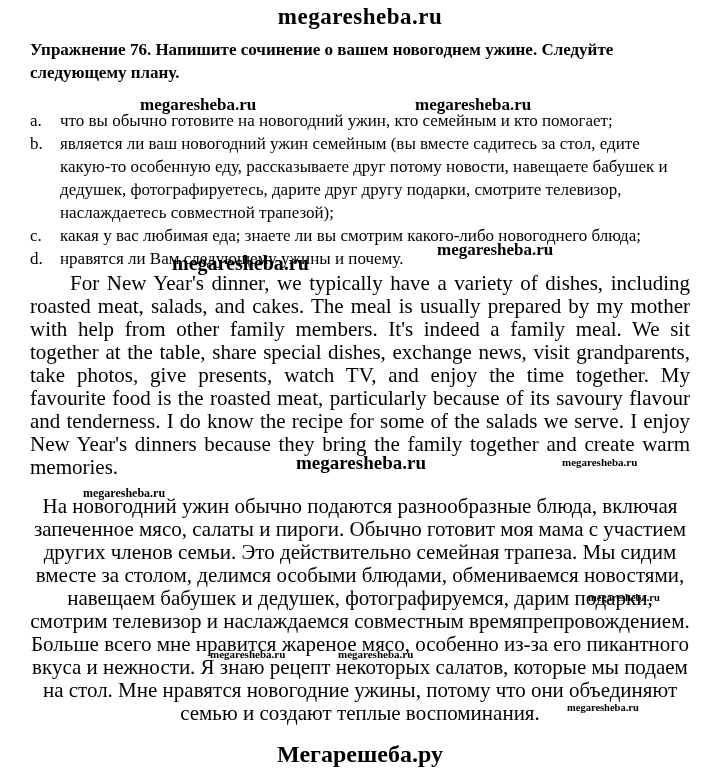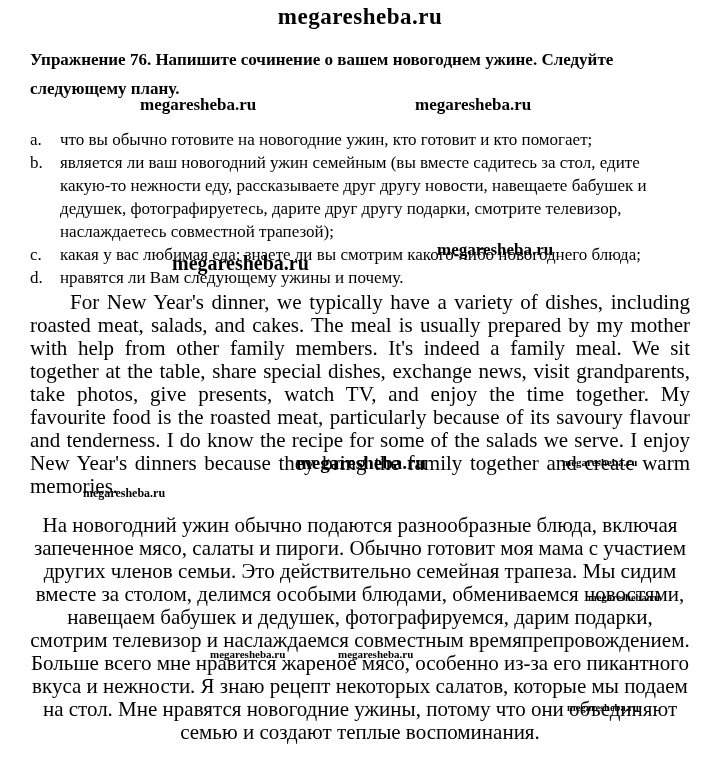--- a/index.html
+++ b/index.html
@@ -16,24 +16,24 @@
     width: 720px; height: 616px;
     padding: 4px 30px 5px 30px;
   }
   .site-header {
     text-align: center;
     font-size: 23px;
     font-weight: bold;
     letter-spacing: 0.5px;
   }
   .exercise-title {
-    margin-top: 15px;
+    margin-top: 8px;
     font-size: 17px;
     font-weight: bold;
-    line-height: 29px;
+    line-height: 23px;
     text-align: left;
   }
   .plan-list { margin-top: 25px; }
   .plan-item {
     display: flex;
     font-size: 17px;
     line-height: 23px;
   }
   .plan-label { width: 30px; flex: none; }
   .plan-text { flex: 1; }
@@ -74,40 +74,41 @@
 
 <div class="page">
 
   <div class="site-header">megaresheba.ru</div>
 
   <div class="exercise-title">Упражнение 76. Напишите сочинение о вашем новогоднем ужине. Следуйте следующему плану.</div>
 
   <div class="plan-list">
     <div class="plan-item">
       <span class="plan-label">a.</span>
-      <span class="plan-text">что вы обычно готовите на новогодние ужин, кто готовит и кто помогает;</span>
+      <span class="plan-text">что вы обычно готовите на новогодний ужин, кто семейным и кто помогает;</span>
     </div>
     <div class="plan-item">
       <span class="plan-label">b.</span>
-      <span class="plan-text">является ли ваш новогодний ужин семейным (вы вместе садитесь за стол, едите какую-то нежности еду, рассказываете друг другу новости, навещаете бабушек и дедушек, фотографируетесь, дарите друг другу подарки, смотрите телевизор, наслаждаетесь совместной трапезой);</span>
+      <span class="plan-text">является ли ваш новогодний ужин семейным (вы вместе садитесь за стол, едите какую-то особенную еду, рассказываете друг потому новости, навещаете бабушек и дедушек, фотографируетесь, дарите друг другу подарки, смотрите телевизор, наслаждаетесь совместной трапезой);</span>
     </div>
     <div class="plan-item">
       <span class="plan-label">c.</span>
       <span class="plan-text">какая у вас любимая еда; знаете ли вы смотрим какого-либо новогоднего блюда;</span>
     </div>
     <div class="plan-item">
       <span class="plan-label">d.</span>
       <span class="plan-text">нравятся ли Вам следующему ужины и почему.</span>
     </div>
   </div>
 
   <p class="essay-english">For New Year's dinner, we typically have a variety of dishes, including roasted meat, salads, and cakes. The meal is usually prepared by my mother with help from other family members. It's indeed a family meal. We sit together at the table, share special dishes, exchange news, visit grandparents, take photos, give presents, watch TV, and enjoy the time together. My favourite food is the roasted meat, particularly because of its savoury flavour and tenderness. I do know the recipe for some of the salads we serve. I enjoy New Year's dinners because they bring the family together and create warm memories.</p>
 
   <p class="translation-russian">На новогодний ужин обычно подаются разнообразные блюда, включая запеченное мясо, салаты и пироги. Обычно готовит моя мама с участием других членов семьи. Это действительно семейная трапеза. Мы сидим вместе за столом, делимся особыми блюдами, обмениваемся новостями, навещаем бабушек и дедушек, фотографируемся, дарим подарки, смотрим телевизор и наслаждаемся совместным времяпрепровождением. Больше всего мне нравится жареное мясо, особенно из-за его пикантного вкуса и нежности. Я знаю рецепт некоторых салатов, которые мы подаем на стол. Мне нравятся новогодние ужины, потому что они объединяют семью и создают теплые воспоминания.</p>
 
+  <div class="site-footer">Мегарешеба.ру</div>
 
   <div class="wm-layer">
     <span class="wm" style="left:140px; top:95px;  font-size:17px;">megaresheba.ru</span>
     <span class="wm" style="left:415px; top:95px;  font-size:17px;">megaresheba.ru</span>
     <span class="wm" style="left:437px; top:240px; font-size:17px;">megaresheba.ru</span>
     <span class="wm" style="left:172px; top:252px; font-size:20px;">megaresheba.ru</span>
     <span class="wm" style="left:296px; top:452px; font-size:19px;">megaresheba.ru</span>
     <span class="wm" style="left:562px; top:456px; font-size:11px;">megaresheba.ru</span>
     <span class="wm" style="left:83px;  top:486px; font-size:12px;">megaresheba.ru</span>
     <span class="wm" style="left:588px; top:592px; font-size:10.5px;">megaresheba.ru</span>

